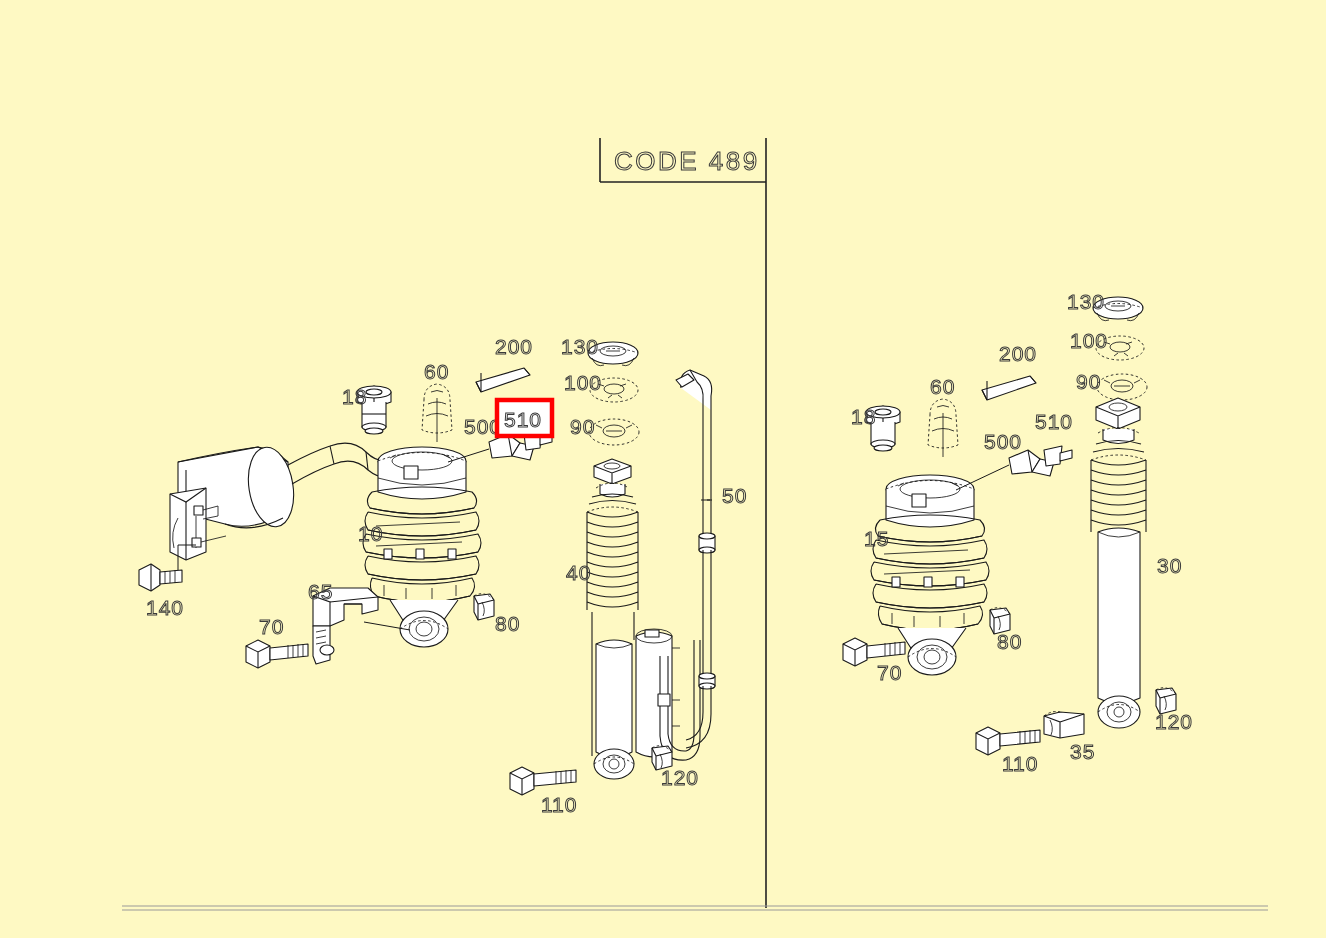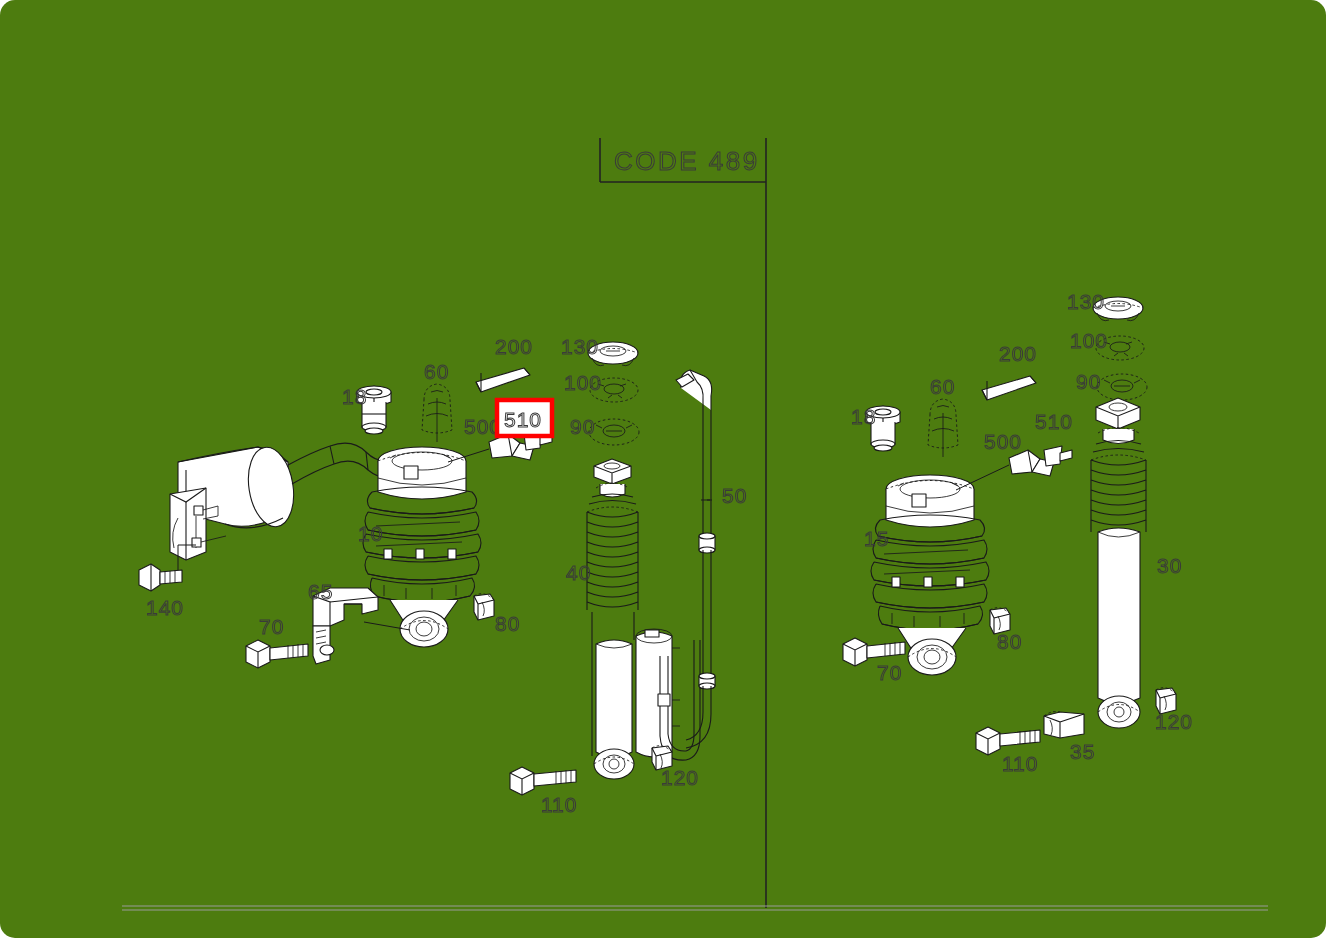--- a/index.html
+++ b/index.html
@@ -1,18 +1,18 @@
 <!DOCTYPE html>
 <html><head>
 <meta charset="utf-8">
 <style>
   html,body{margin:0;padding:0;background:#ffffff;}
   body{width:1326px;height:938px;position:relative;overflow:hidden;
        font-family:"Liberation Sans",sans-serif;}
-  #sheet{position:absolute;inset:0;background:#4d7c0f;border-radius:15px;}
+  #sheet{position:absolute;inset:0;background:#fef9c3;}
   svg{display:block;}
   .lbl{font-family:"Liberation Sans",sans-serif;font-size:21px;
        fill:none;stroke:#3a3a3a;stroke-width:1;
        paint-order:stroke;letter-spacing:1px;}
   .lbl-code{font-size:26px;letter-spacing:2.5px;stroke-width:1;}
   .part{stroke:#1a1a1a;fill:#ffffff;stroke-width:1.1;stroke-linejoin:round;}
   .partT{stroke:#1a1a1a;fill:none;stroke-width:1.1;}
   .thin{stroke:#1a1a1a;fill:none;stroke-width:0.85;}
   .lead{stroke:#1a1a1a;fill:none;stroke-width:1;}
   .dash{stroke:#1a1a1a;fill:none;stroke-width:0.9;stroke-dasharray:2.5 2.5;}

